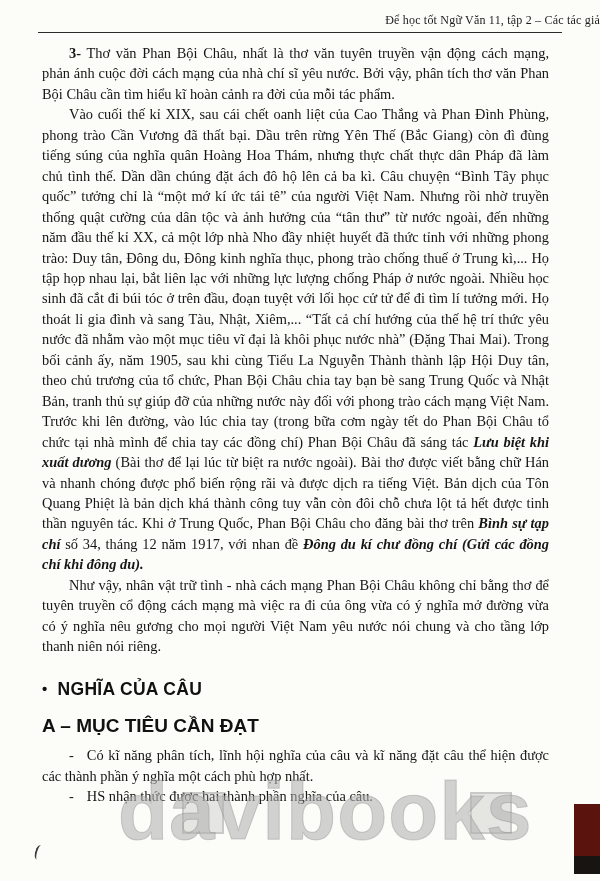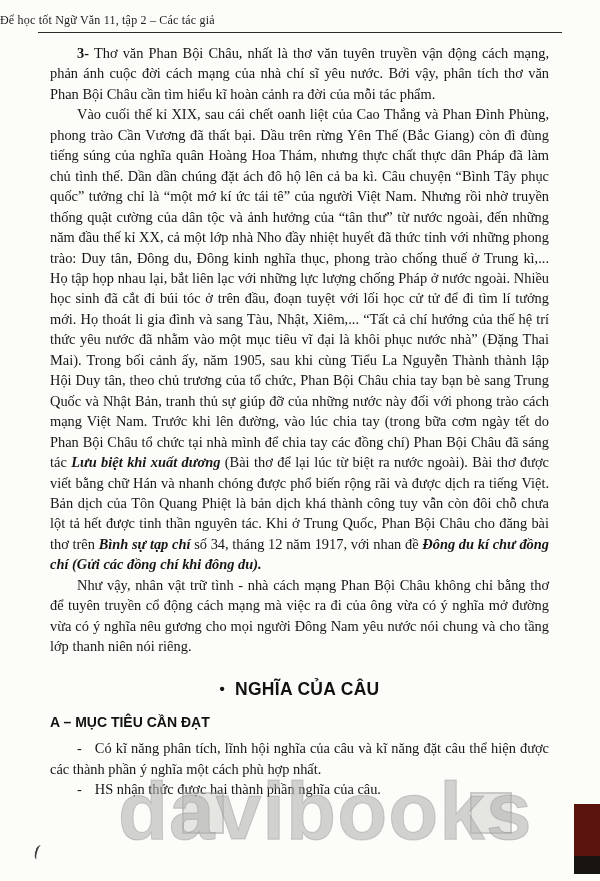--- a/index.html
+++ b/index.html
@@ -3,38 +3,37 @@
 <meta charset="utf-8">
 <style>
   * { margin:0; padding:0; box-sizing:border-box; }
   html, body { width:600px; height:881px; }
   body { background:#e8e8e4; font-family:"Liberation Serif", serif; }
   .page {
     position:relative; width:600px; height:881px;
     background:#fcfcf9; color:#161616; overflow:hidden;
   }
   .running-head {
-    text-align:left; font-size:12px; padding-top:13px; letter-spacing:.2px; color:#1c1c1c;
+    text-align:right; font-size:12px; padding-top:13px; letter-spacing:.2px; color:#1c1c1c;
   }
   .head-rule { border:none; border-top:1.4px solid #2b2b2b; margin:4px 38px 0 38px; }
   .content {
     padding:10px 51px 0 42px; font-size:14.4px; line-height:1.42;
     text-align:justify;
-    margin-left:8px;
   }
   p.body-para { text-indent:27px; margin:0; }
   .ital { font-style:italic;font-weight:bold; }
   .b { font-weight:bold; }
   .section-title {
-    text-align:center; font-family:"Liberation Sans", sans-serif; font-weight:bold;
+    text-align:left; font-family:"Liberation Sans", sans-serif; font-weight:bold;
     font-size:17.5px; margin:20px 0 12px 0; letter-spacing:.3px; color:#111;
   }
   .section-title .bullet { font-size:15px; margin-right:10px; position:relative; top:-1px; }
   .subhead {
-    font-family:"Liberation Sans", sans-serif; font-weight:bold; font-size:14px;
+    font-family:"Liberation Sans", sans-serif; font-weight:bold; font-size:19px;
     margin:10px 0 5px 0; color:#111; text-align:left;
   }
   p.list-item { text-indent:27px; margin:0; }
   p.list-item .dash { margin-right:13px; }
   .watermark {
     position:absolute; left:118px; top:764px; z-index:5;
     font-family:"Liberation Sans", sans-serif; font-weight:bold; font-size:82px;
     color:rgba(178,178,178,.58); letter-spacing:1px;
     -webkit-text-stroke:1px rgba(128,128,128,.35);
     pointer-events:none; white-space:nowrap;
@@ -61,21 +60,21 @@
 
   <div class="running-head">Để học tốt Ngữ Văn 11, tập 2 – Các tác giả</div>
   <hr class="head-rule">
 
   <div class="content">
 
     <p class="body-para"><span class="b">3-</span><span> Thơ văn Phan Bội Châu, nhất là thơ văn tuyên truyền vận động cách mạng, phản ánh cuộc đời cách mạng của nhà chí sĩ yêu nước. Bởi vậy, phân tích thơ văn Phan Bội Châu cần tìm hiểu kĩ hoàn cảnh ra đời của mỗi tác phẩm.</span></p>
 
     <p class="body-para"><span>Vào cuối thế kỉ XIX, sau cái chết oanh liệt của Cao Thắng và Phan Đình Phùng, phong trào Cần Vương đã thất bại. Dầu trên rừng Yên Thế (Bắc Giang) còn đì đùng tiếng súng của nghĩa quân Hoàng Hoa Thám, nhưng thực chất thực dân Pháp đã làm chủ tình thế. Dần dần chúng đặt ách đô hộ lên cả ba kì. Câu chuyện “Bình Tây phục quốc” tưởng chỉ là “một mớ kí ức tái tê” của người Việt Nam. Nhưng rồi nhờ truyền thống quật cường của dân tộc và ảnh hưởng của “tân thư” từ nước ngoài, đến những năm đầu thế kỉ XX, cả một lớp nhà Nho đầy nhiệt huyết đã thức tỉnh với những phong trào: Duy tân, Đông du, Đông kinh nghĩa thục, phong trào chống thuế ở Trung kì,... Họ tập họp nhau lại, bắt liên lạc với những lực lượng chống Pháp ở nước ngoài. Nhiều học sinh đã cắt đi búi tóc ở trên đầu, đoạn tuyệt với lối học cử tử để đi tìm lí tưởng mới. Họ thoát li gia đình và sang Tàu, Nhật, Xiêm,... “Tất cả chí hướng của thế hệ trí thức yêu nước đã nhằm vào một mục tiêu vĩ đại là khôi phục nước nhà” (Đặng Thai Mai). Trong bối cảnh ấy, năm 1905, sau khi cùng Tiểu La Nguyễn Thành thành lập Hội Duy tân, theo chủ trương của tổ chức, Phan Bội Châu chia tay bạn bè sang Trung Quốc và Nhật Bản, tranh thủ sự giúp đỡ của những nước này đối với phong trào cách mạng Việt Nam. Trước khi lên đường, vào lúc chia tay (trong bữa cơm ngày tết do Phan Bội Châu tổ chức tại nhà mình để chia tay các đồng chí) Phan Bội Châu đã sáng tác </span><span class="ital">Lưu biệt khi xuất dương</span><span> (Bài thơ để lại lúc từ biệt ra nước ngoài). Bài thơ được viết bằng chữ Hán và nhanh chóng được phổ biến rộng rãi và được dịch ra tiếng Việt. Bản dịch của Tôn Quang Phiệt là bản dịch khá thành công tuy vẫn còn đôi chỗ chưa lột tả hết được tinh thần nguyên tác. Khi ở Trung Quốc, Phan Bội Châu cho đăng bài thơ trên </span><span class="ital">Bình sự tạp chí</span><span> số 34, tháng 12 năm 1917, với nhan đề </span><span class="ital">Đông du kí chư đồng chí (Gửi các đồng chí khi đông du).</span></p>
 
-    <p class="body-para">Như vậy, nhân vật trữ tình - nhà cách mạng Phan Bội Châu không chỉ bằng thơ để tuyên truyền cổ động cách mạng mà việc ra đi của ông vừa có ý nghĩa mở đường vừa có ý nghĩa nêu gương cho mọi người Đông Nam yêu nước nói chung và cho tầng lớp thanh niên nói riêng.</p>
+    <p class="body-para">Như vậy, nhân vật trữ tình - nhà cách mạng Phan Bội Châu không chỉ bằng thơ để tuyên truyền cổ động cách mạng mà việc ra đi của ông vừa có ý nghĩa mở đường vừa có ý nghĩa nêu gương cho mọi người Việt Nam yêu nước nói chung và cho tầng lớp thanh niên nói riêng.</p>
 
     <div class="section-title"><span class="bullet">•</span><span>NGHĨA CỦA CÂU</span></div>
 
     <div class="subhead">A – MỤC TIÊU CẦN ĐẠT</div>
 
     <p class="list-item"><span class="dash">-</span><span>Có kĩ năng phân tích, lĩnh hội nghĩa của câu và kĩ năng đặt câu thể hiện được các thành phần ý nghĩa một cách phù hợp nhất.</span></p>
 
     <p class="list-item"><span class="dash">-</span><span>HS nhận thức được hai thành phần nghĩa của câu.</span></p>
 
 

